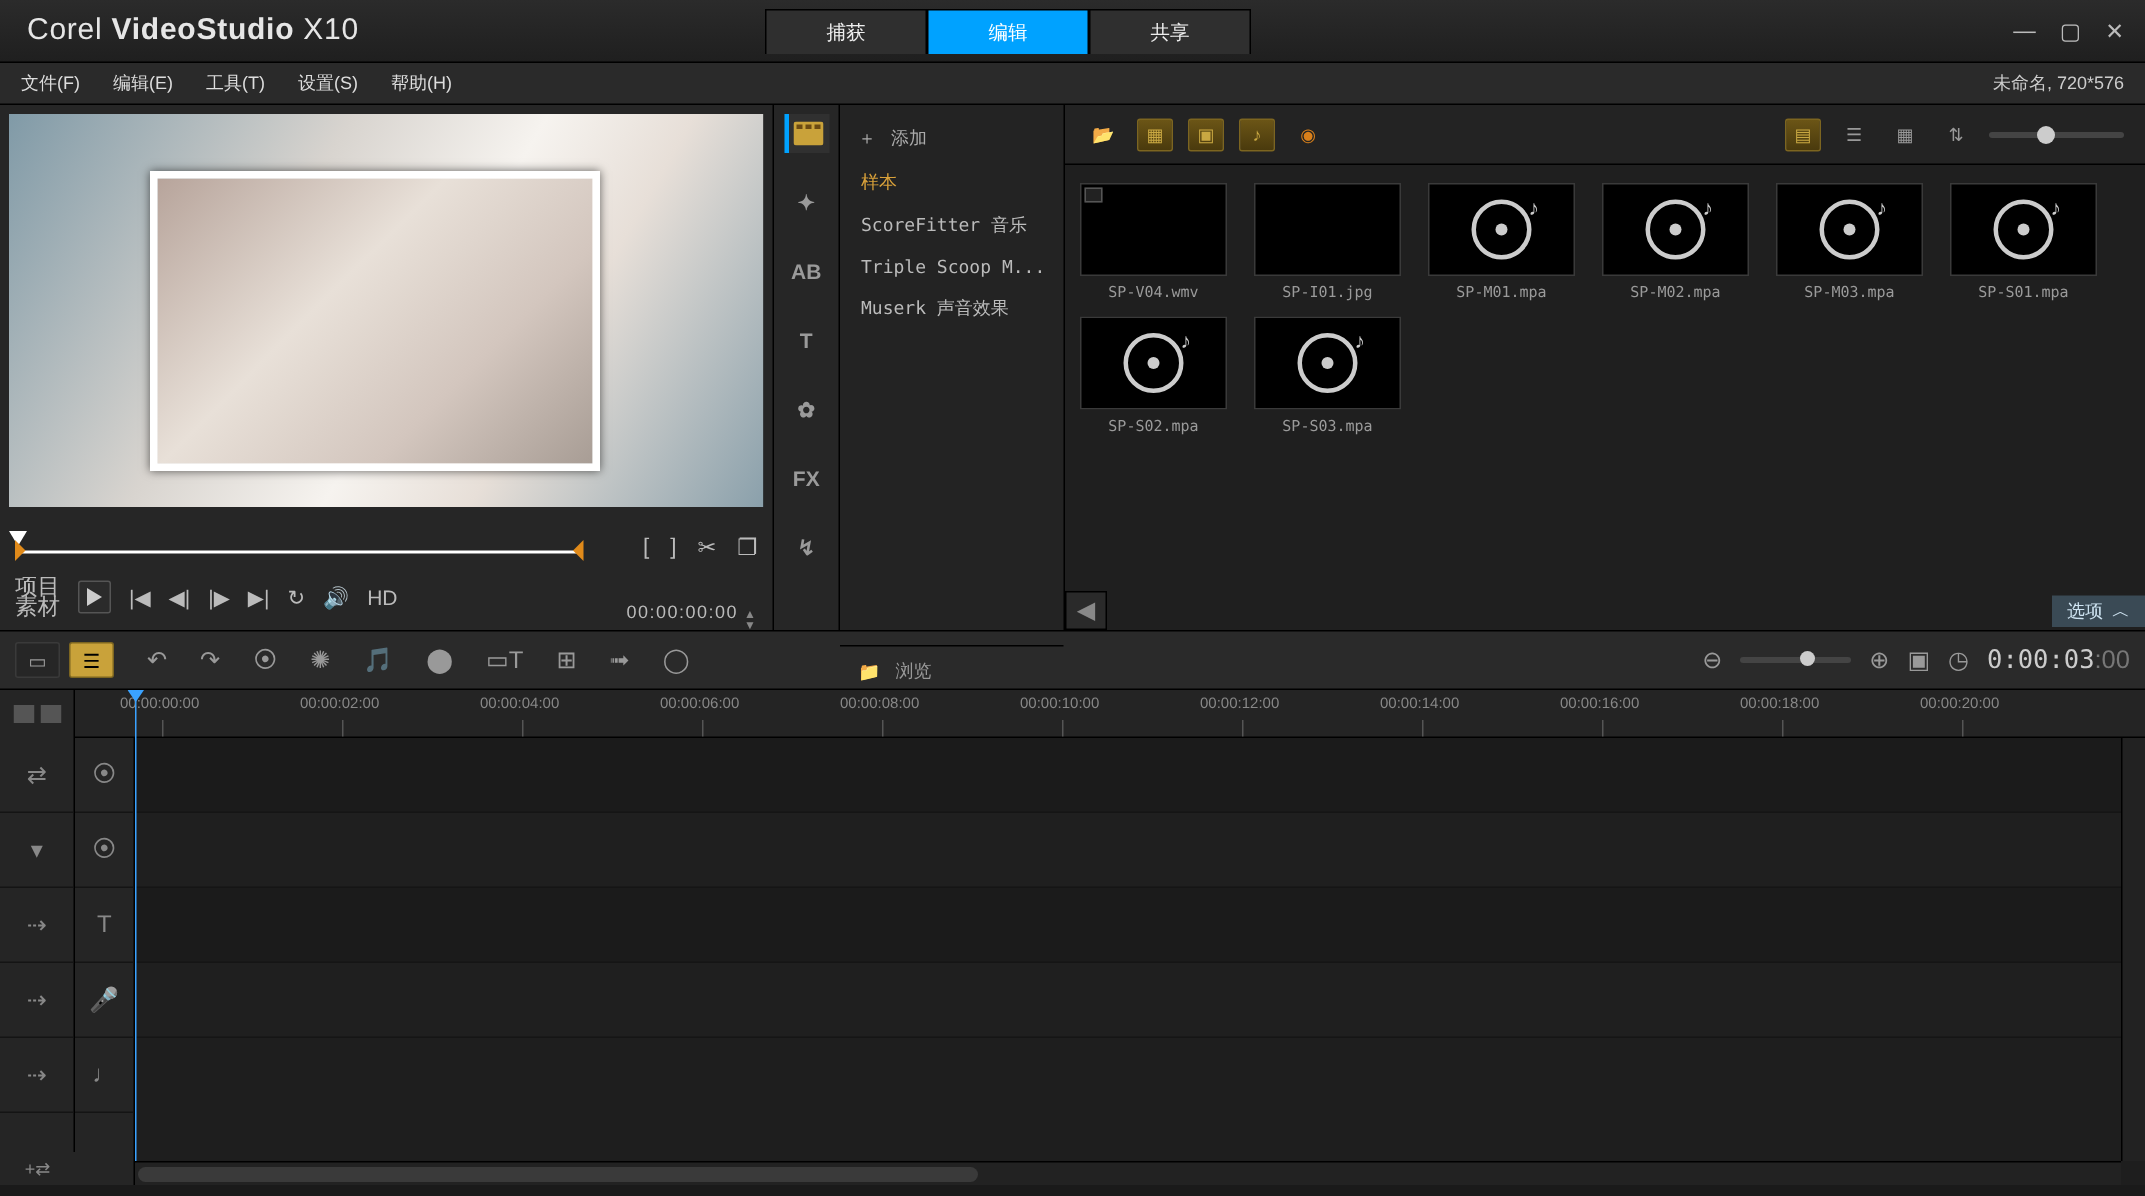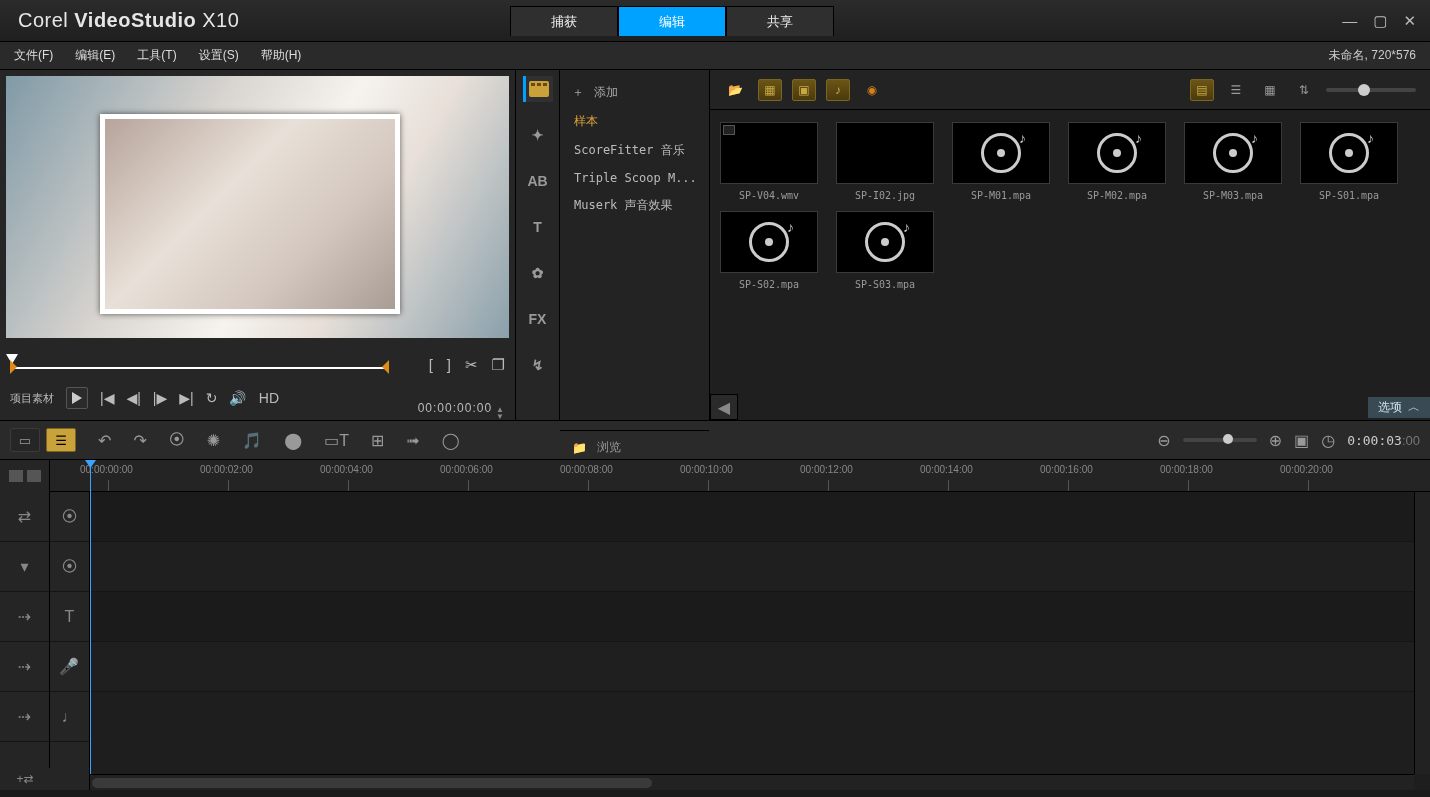--- a/index.html
+++ b/index.html
@@ -31,21 +31,21 @@
 .photo-frame { position: absolute; left: 94px; top: 38px; width: 300px; height: 200px; border: 5px solid #fff; background: linear-gradient(135deg,#b7a49b,#e8e0d8 40%,#d3c6be 70%,#a89d95); box-shadow: 0 0 6px rgba(0,0,0,.6); }
 .scrubber { height: 24px; position: relative; margin: 4px 10px 0 10px; }
 .scrubber .track { position: absolute; left: 0; right: 120px; top: 11px; height: 2px; background: #fff; }
 .scrubber .mk { position: absolute; top: 4px; width: 0; height: 0; }
 .scrubber .mk.l { left: 0; border-left: 7px solid #e08a1a; border-top: 7px solid transparent; border-bottom: 7px solid transparent; }
 .scrubber .mk.r { left: 372px; border-right: 7px solid #e08a1a; border-top: 7px solid transparent; border-bottom: 7px solid transparent; }
 .scrubber .head { position: absolute; left: -4px; top: -2px; width: 12px; height: 10px; background: #fff; clip-path: polygon(0 0,100% 0,50% 100%); }
 .scrubber .tools { position: absolute; right: 0; top: 0; display: flex; gap: 14px; color: #bbb; font-size: 15px; }
 .scrubber .tools span { cursor: pointer; }
 .transport { height: 40px; display: flex; align-items: center; padding: 0 10px 4px 10px; gap: 12px; font-size: 12px; color: #bbb; }
-.pc-labels { display: flex; flex-direction: row; font-size: 11px; line-height: 13px; }
+.pc-labels { display: flex; flex-direction: column; font-size: 15px; line-height: 13px; }
 .playbtn { width: 22px; height: 22px; border: 1px solid #555; display: flex; align-items: center; justify-content: center; border-radius: 2px; background: #2b2b2b; cursor: pointer; }
 .tbtn { cursor: pointer; color: #bbb; font-size: 14px; }
 .tc { margin-left: auto; font-family: "Consolas", monospace; letter-spacing: 1px; margin-top: 24px; }
 .tc .step { display: inline-flex; flex-direction: column; line-height: 7px; font-size: 8px; margin-left: 4px; color: #888; }
 
 
 .library { flex: 1; display: flex; background: #1f1f1f; }
 .libtabs { width: 44px; background: #262626; display: flex; flex-direction: column; align-items: center; padding-top: 6px; gap: 20px; border-right: 1px solid #000; }
 .libtabs .lt { width: 30px; height: 26px; display: flex; align-items: center; justify-content: center; color: #9a9a9a; cursor: pointer; font-size: 14px; font-weight: bold; }
 .libtabs .lt.active { border-left: 3px solid #00a2ff; color: #c9a23a; background: #303030; }
@@ -90,21 +90,21 @@
 
 
 .tltoolbar { height: 40px; background: #2a2a2a; border-top: 1px solid #000; border-bottom: 1px solid #000; display: flex; align-items: center; padding: 0 10px; gap: 22px; }
 .tltoolbar .grp { display: flex; gap: 6px; }
 .tltoolbar .btn { width: 30px; height: 24px; display: flex; align-items: center; justify-content: center; color: #999; background: #262626; border: 1px solid #3a3a3a; border-radius: 2px; cursor: pointer; font-size: 13px; }
 .tltoolbar .btn.active { background: #c9a23a; color: #000; border-color: #7c6520; }
 .tltoolbar .ic { color: #999; cursor: pointer; font-size: 16px; }
 .tltoolbar .right { margin-left: auto; display: flex; align-items: center; gap: 12px; }
 .tltoolbar .zslider { width: 74px; height: 4px; background: #444; position: relative; border-radius: 2px; }
 .tltoolbar .zslider .zk { position: absolute; top: -4px; left: 40px; width: 10px; height: 10px; border-radius: 50%; background: #ccc; }
-.tltc { font-family: "Consolas", monospace; font-size: 13px; color: #ccc; }
+.tltc { font-family: "Consolas", monospace; font-size: 17px; color: #ccc; }
 .tltc .fr { color: #777; }
 
 
 .timeline { height: 330px; display: flex; background: #1e1e1e; position: relative; }
 .trackctl { width: 50px; background: #252525; border-right: 1px solid #000; display: flex; flex-direction: column; }
 .trackctl .row { height: 50px; display: flex; align-items: center; justify-content: center; color: #888; border-bottom: 1px solid #141414; cursor: pointer; }
 .trackctl .hdr { height: 32px; display: flex; align-items: center; justify-content: center; gap: 4px; }
 .tracks { flex: 1; position: relative; overflow: hidden; }
 
 .ruler { height: 32px; background: #242424; border-bottom: 1px solid #000; position: relative; font-family: "Consolas", monospace; font-size: 10px; color: #888; }
@@ -260,22 +260,22 @@
       </div>
 
       <div class="grid" id="libgrid">
           <div class="thumb">
             <div class="img bg-blue">
               <div class="tag"></div>
             </div>
             <div class="cap">SP-V04.wmv</div>
           </div>
           <div class="thumb">
-            <div class="img bg-trees"></div>
-            <div class="cap">SP-I02.jpg</div>
+            <div class="img bg-flower"></div>
+            <div class="cap">SP-I01.jpg</div>
           </div>
           <div class="thumb">
             <div class="img bg-audio">
               <div class="disc">
                 <span class="note">♪</span>
               </div>
             </div>
             <div class="cap">SP-M01.mpa</div>
           </div>
           <div class="thumb">

